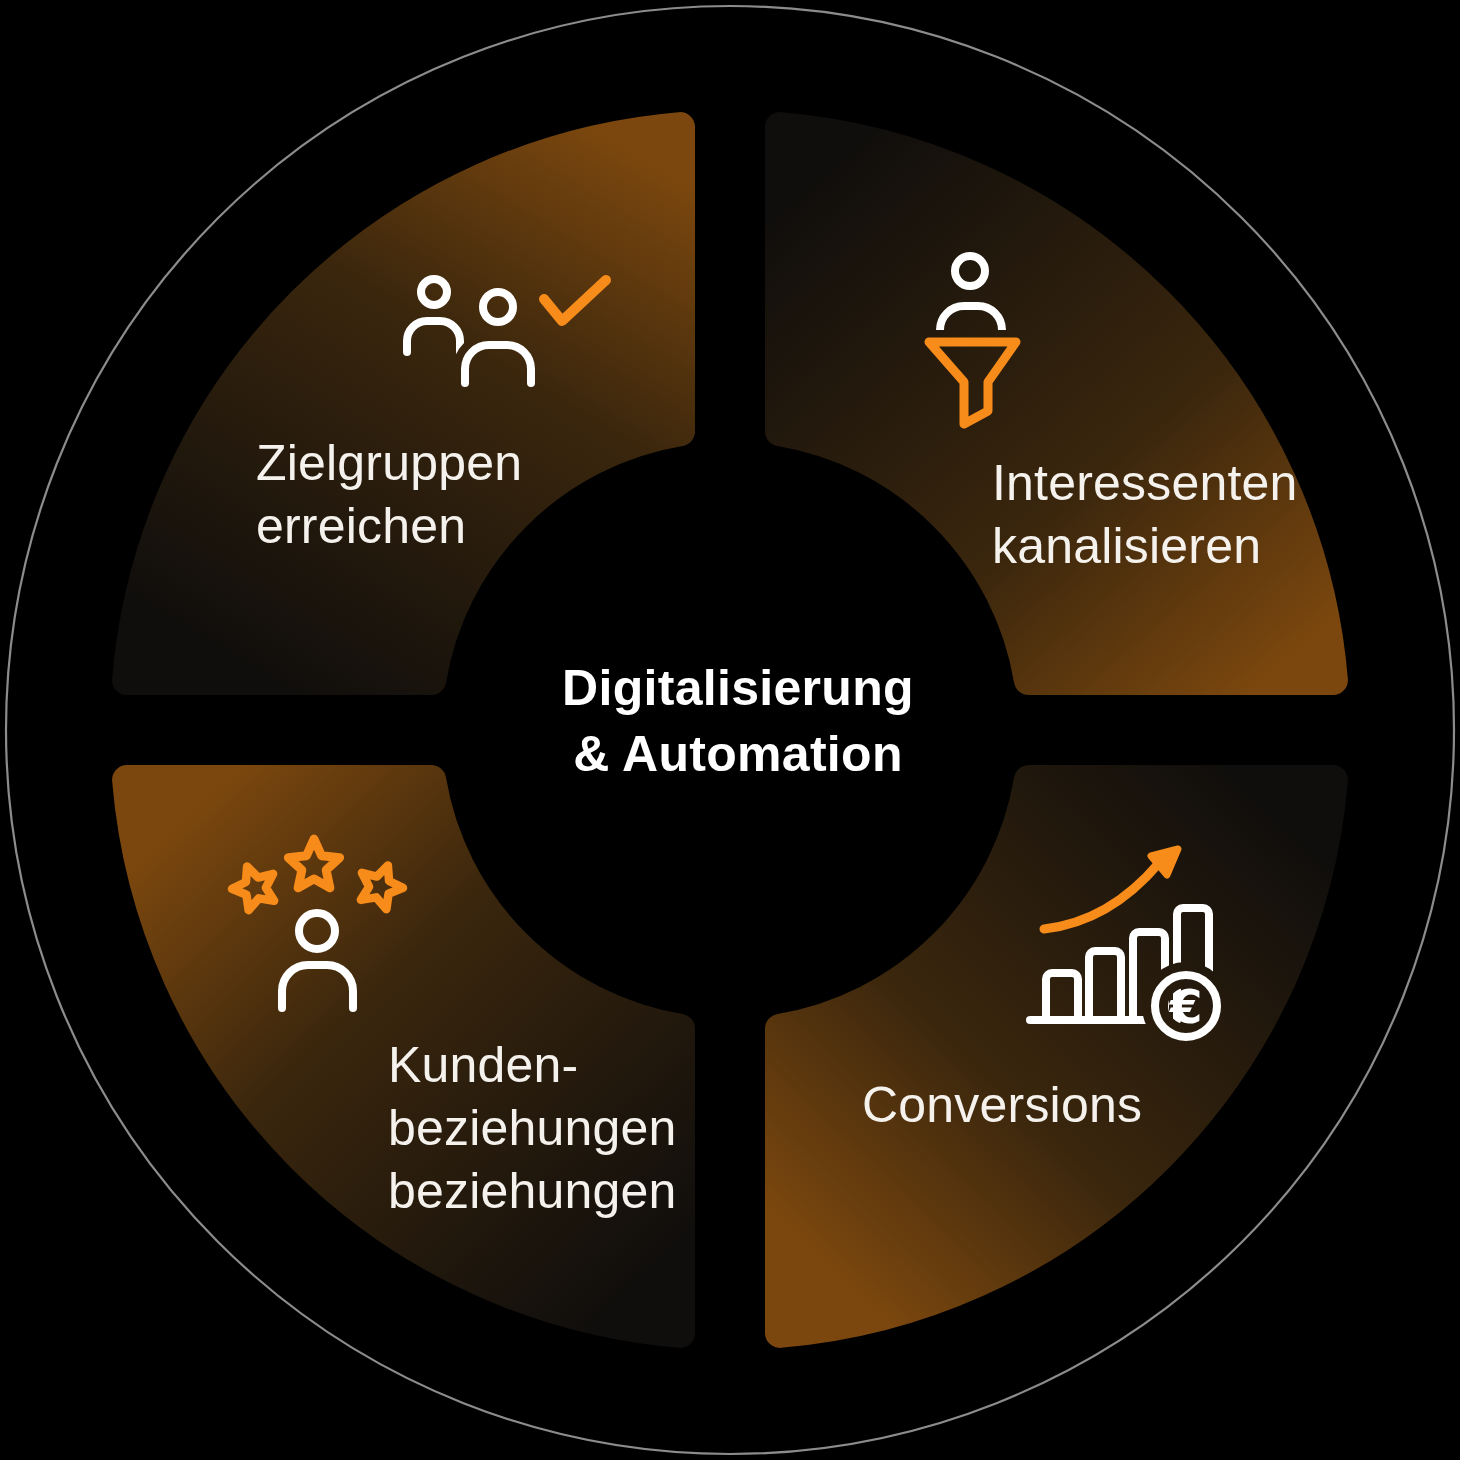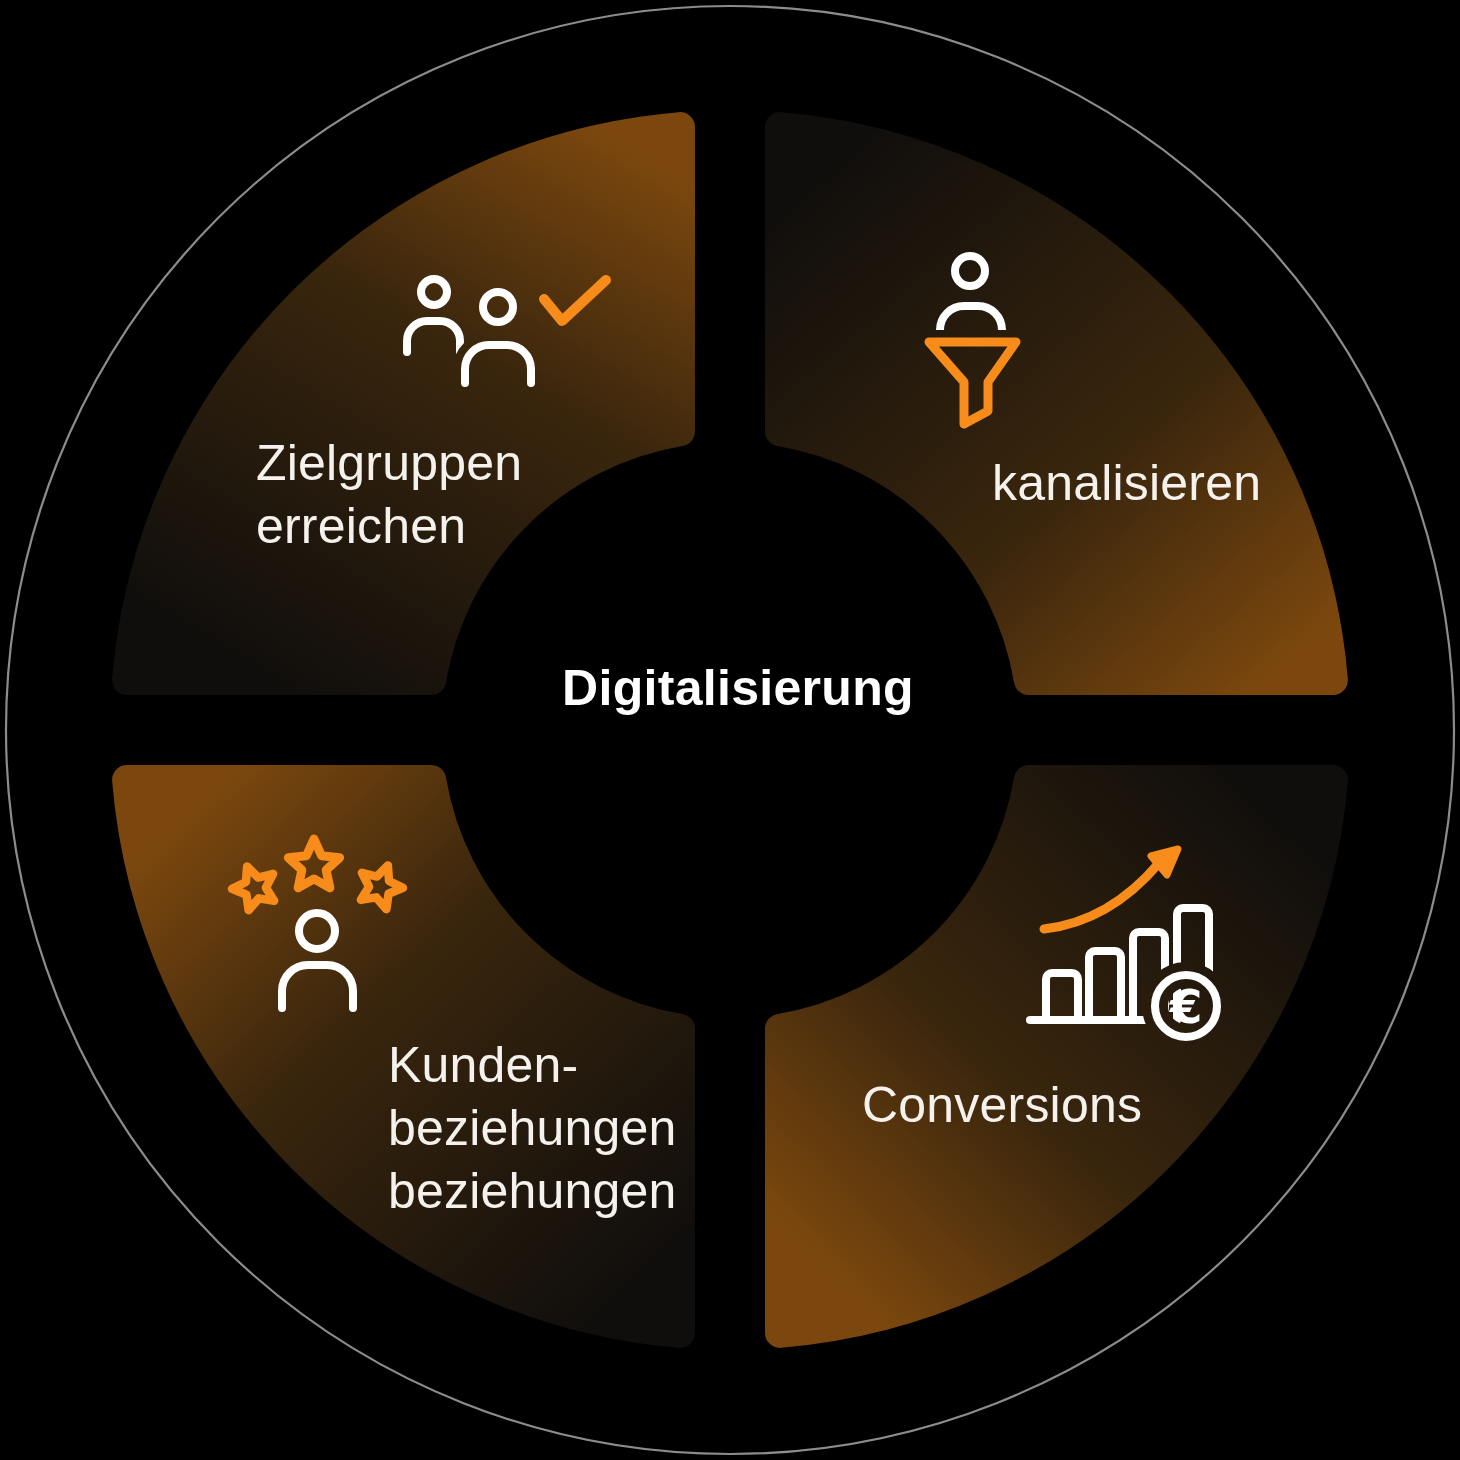--- a/index.html
+++ b/index.html
@@ -111,30 +111,32 @@
       </g>
     </g>
   </svg>
 
   <div class="label" style="left:256px;top:432px;">
     <div>Zielgruppen</div>
     <div>erreichen</div>
   </div>
 
   <div class="label" style="left:992px;top:452px;">
+    <div>Interessenten</div>
     <div>kanalisieren</div>
   </div>
 
   <div class="label" style="left:388px;top:1034px;">
     <div>Kunden-</div>
     <div>beziehungen</div>
     <div>beziehungen</div>
   </div>
 
   <div class="label" style="left:862px;top:1074px;">
     <div>Conversions</div>
   </div>
 
   <div class="title">
     <div>Digitalisierung</div>
+    <div>&amp; Automation</div>
   </div>
 
 </div>
 
 </body></html>

